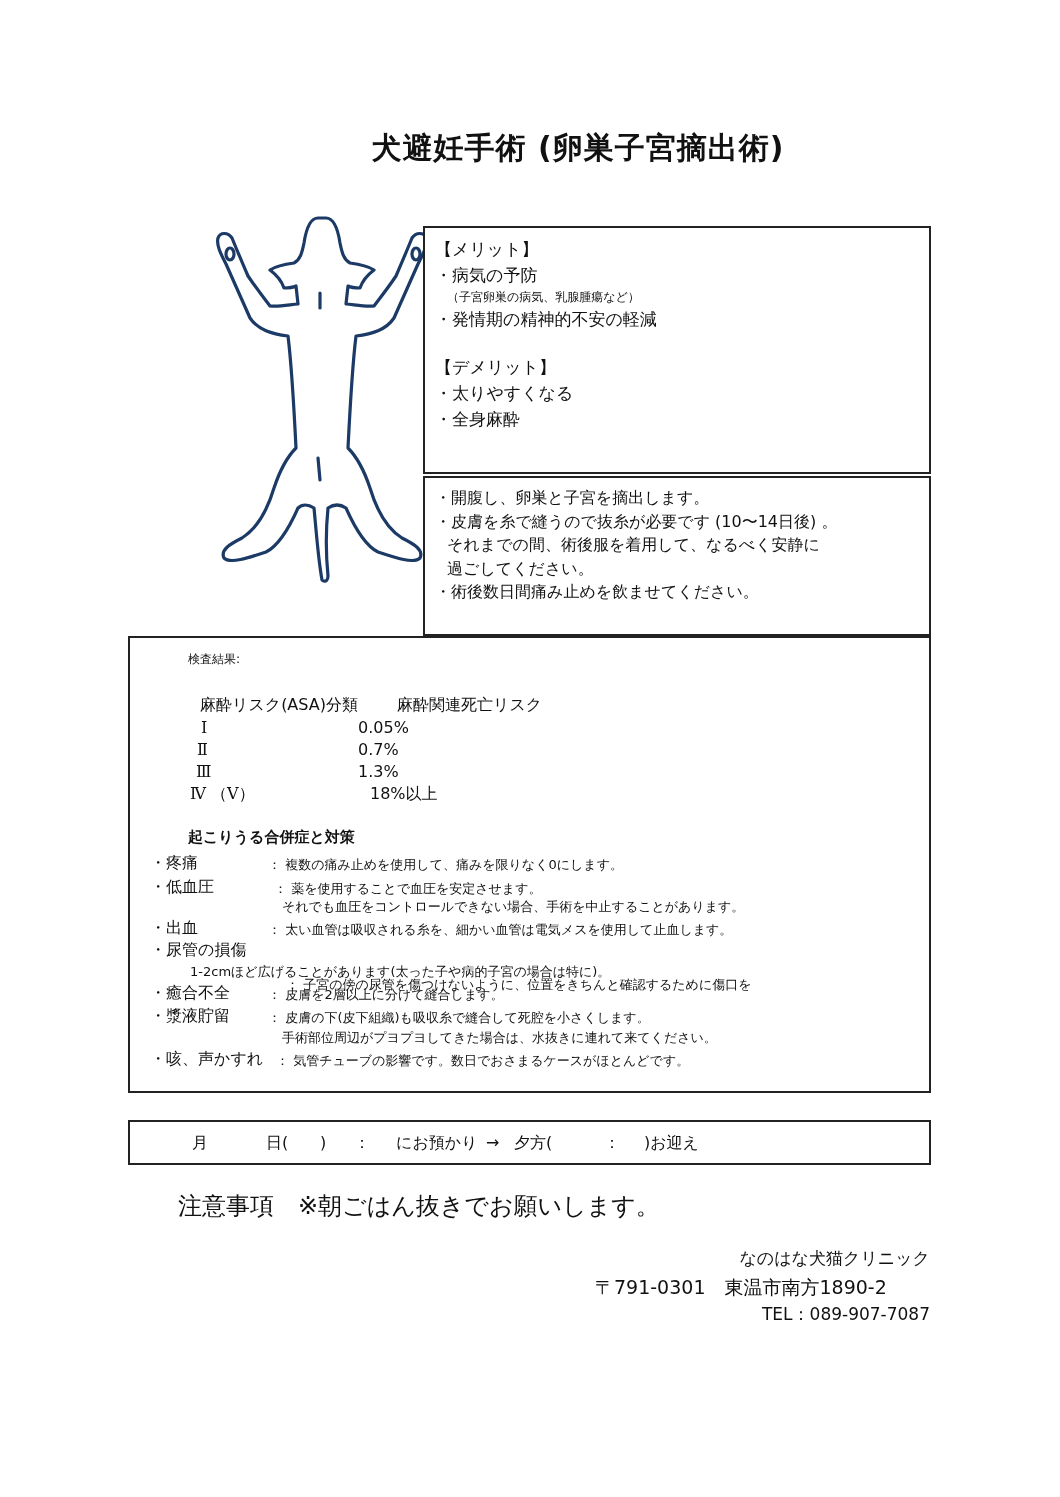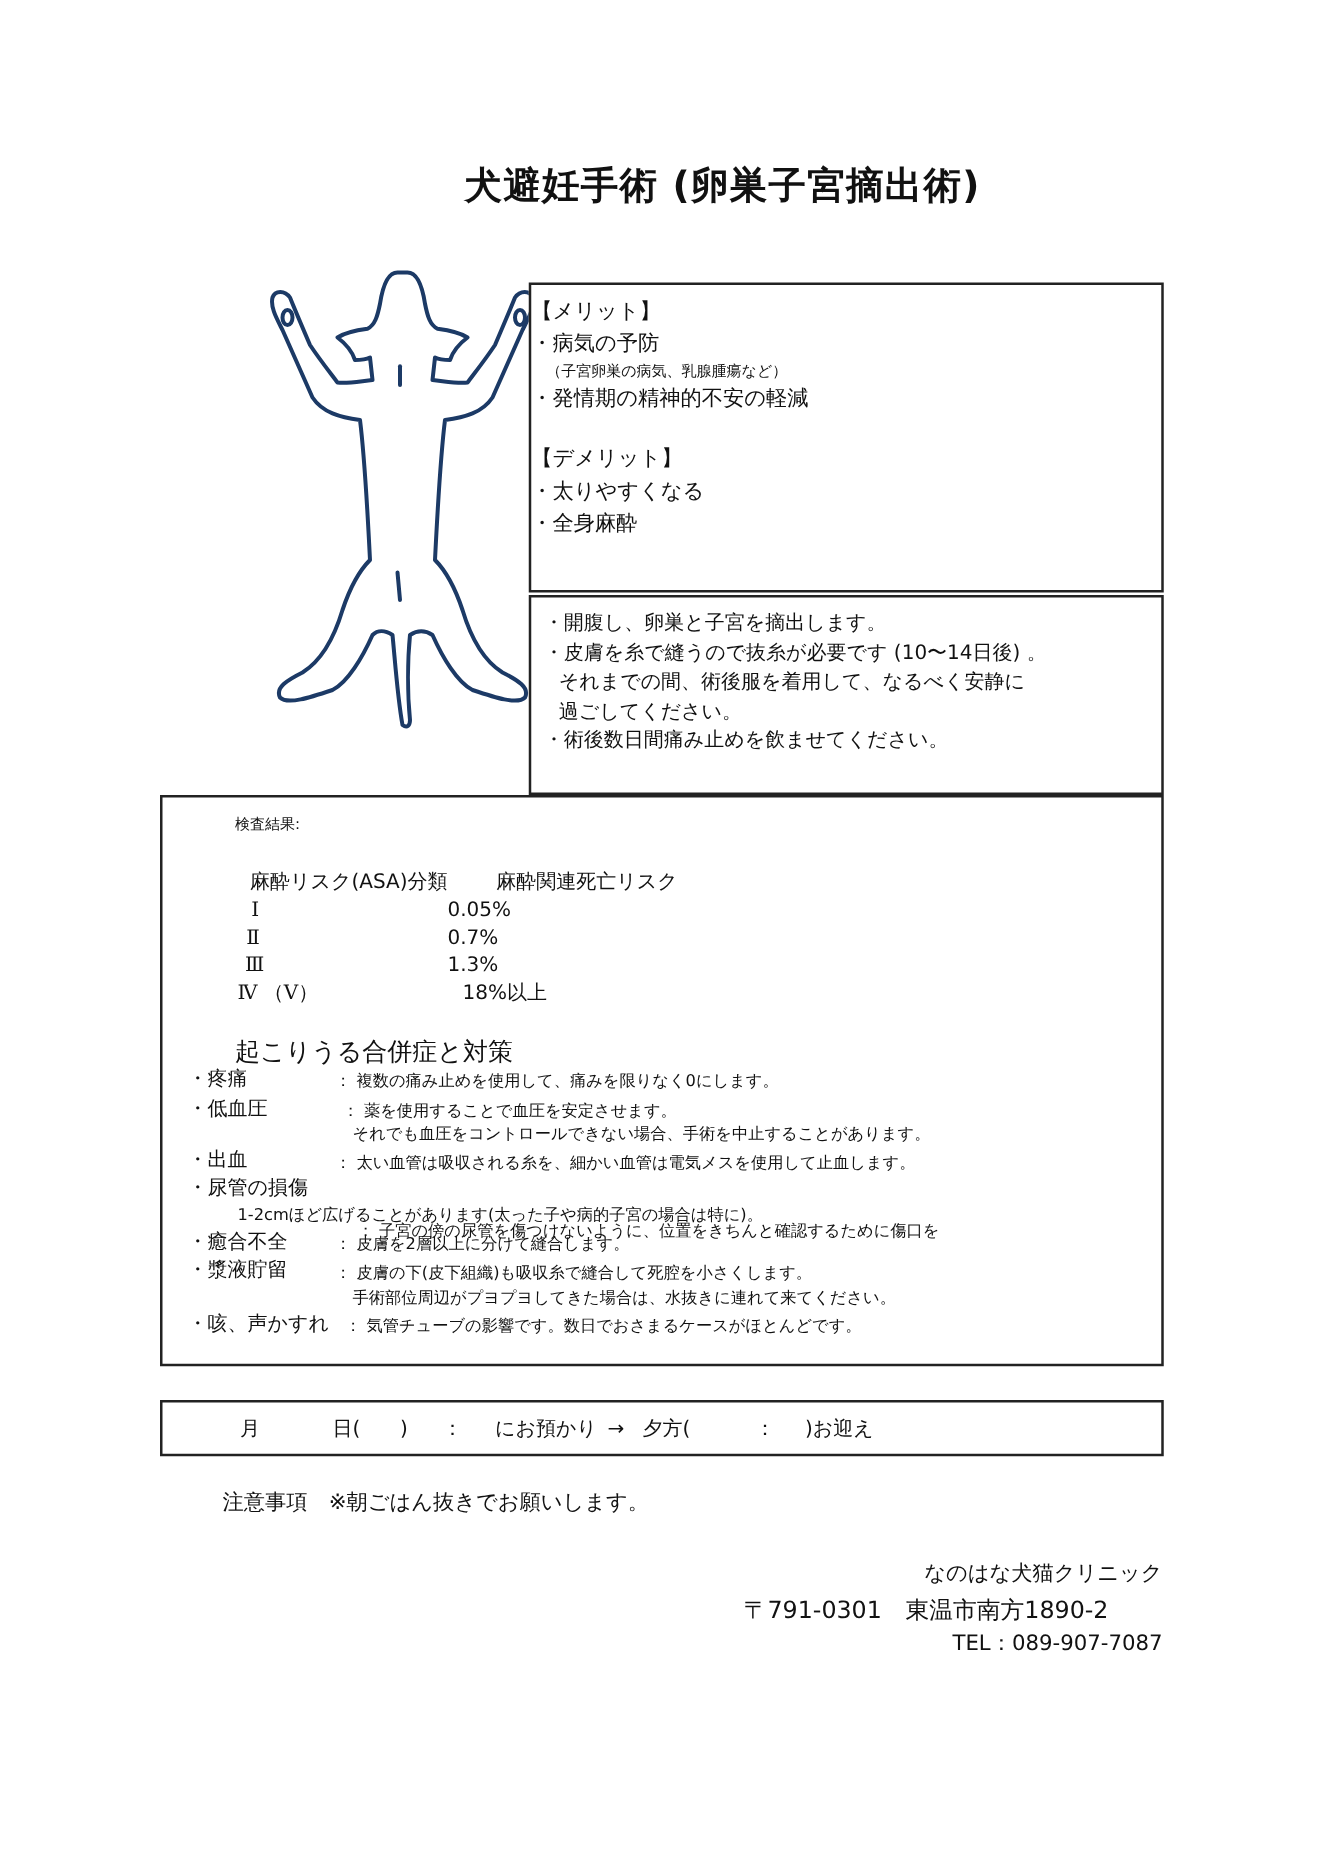--- a/index.html
+++ b/index.html
@@ -9,41 +9,41 @@
   }
   .abs { position: absolute; padding-left: 48px; }
   .title {
     left: 0; width: 1060px; top: 128px; text-align: center;
     font-size: 30px; font-weight: bold; letter-spacing: 1px; color: #111;
   }
   .dog { left: 160px; top: 208px; width: 230px; height: 385px; }
   .box {
     position: absolute; border: 2px solid #222; box-sizing: border-box; background: #fff;
   }
-  .merit-box { left: 423px; top: 226px; width: 508px; height: 248px; padding: 8px 0; }
+  .merit-box { left: 423px; top: 226px; width: 508px; height: 248px; padding: 8px 10px; }
   .merit-box .line { font-size: 17px; line-height: 26px; white-space: nowrap; }
   .merit-box .small { font-size: 12px; line-height: 18px; padding-left: 12px; }
   .merit-box .gap { height: 22px; }
   .proc-box { left: 423px; top: 476px; width: 508px; height: 160px; padding: 8px 10px; }
   .proc-box .line { font-size: 16px; line-height: 23.5px; white-space: nowrap; }
   .proc-box .indent { padding-left: 12px; }
   .exam-box { left: 128px; top: 636px; width: 803px; height: 457px; }
   .exam-title { left: 10px; top: 13px; font-size: 12px; }
   .asa-h1 { left: 22px; top: 57px; font-size: 16px; }
   .asa-h2 { left: 219px; top: 57px; font-size: 16px; }
   .asa-row { font-size: 16px; position: absolute; }
   .asa-class { font-family: "DejaVu Serif", "Liberation Serif", serif; }
-  .comp-title { left: 10px; top: 190px; font-size: 20px; }
+  .comp-title { left: 10px; top: 190px; font-size: 15px; font-weight: bold; }
   .comp { position: absolute; font-size: 13px; white-space: nowrap; }
   .comp .name { font-size: 16px; position: absolute; left: 0; top: -3px; white-space: nowrap; }
   .comp .desc { position: absolute; white-space: nowrap; }
   .comp .cont { position: absolute; white-space: nowrap; }
   .sched-box { left: 128px; top: 1120px; width: 803px; height: 45px; }
   .sched { position: absolute; top: 11px; font-size: 16px; white-space: nowrap; }
-  .notice { left: 130px; top: 1190px; font-size: 17px; white-space: nowrap; }
+  .notice { left: 130px; top: 1190px; font-size: 24px; white-space: nowrap; }
   .clinic { right: 130px; top: 1247px; font-size: 17px; text-align: right; }
   .addr { left: 547px; top: 1275px; font-size: 19px; white-space: nowrap; }
   .tel { right: 130px; top: 1303px; font-size: 17px; text-align: center; }
 </style>
 </head>
 <body>
 
 <div class="abs title">犬避妊手術 (卵巣子宮摘出術)</div>
 
 <div class="abs dog">

